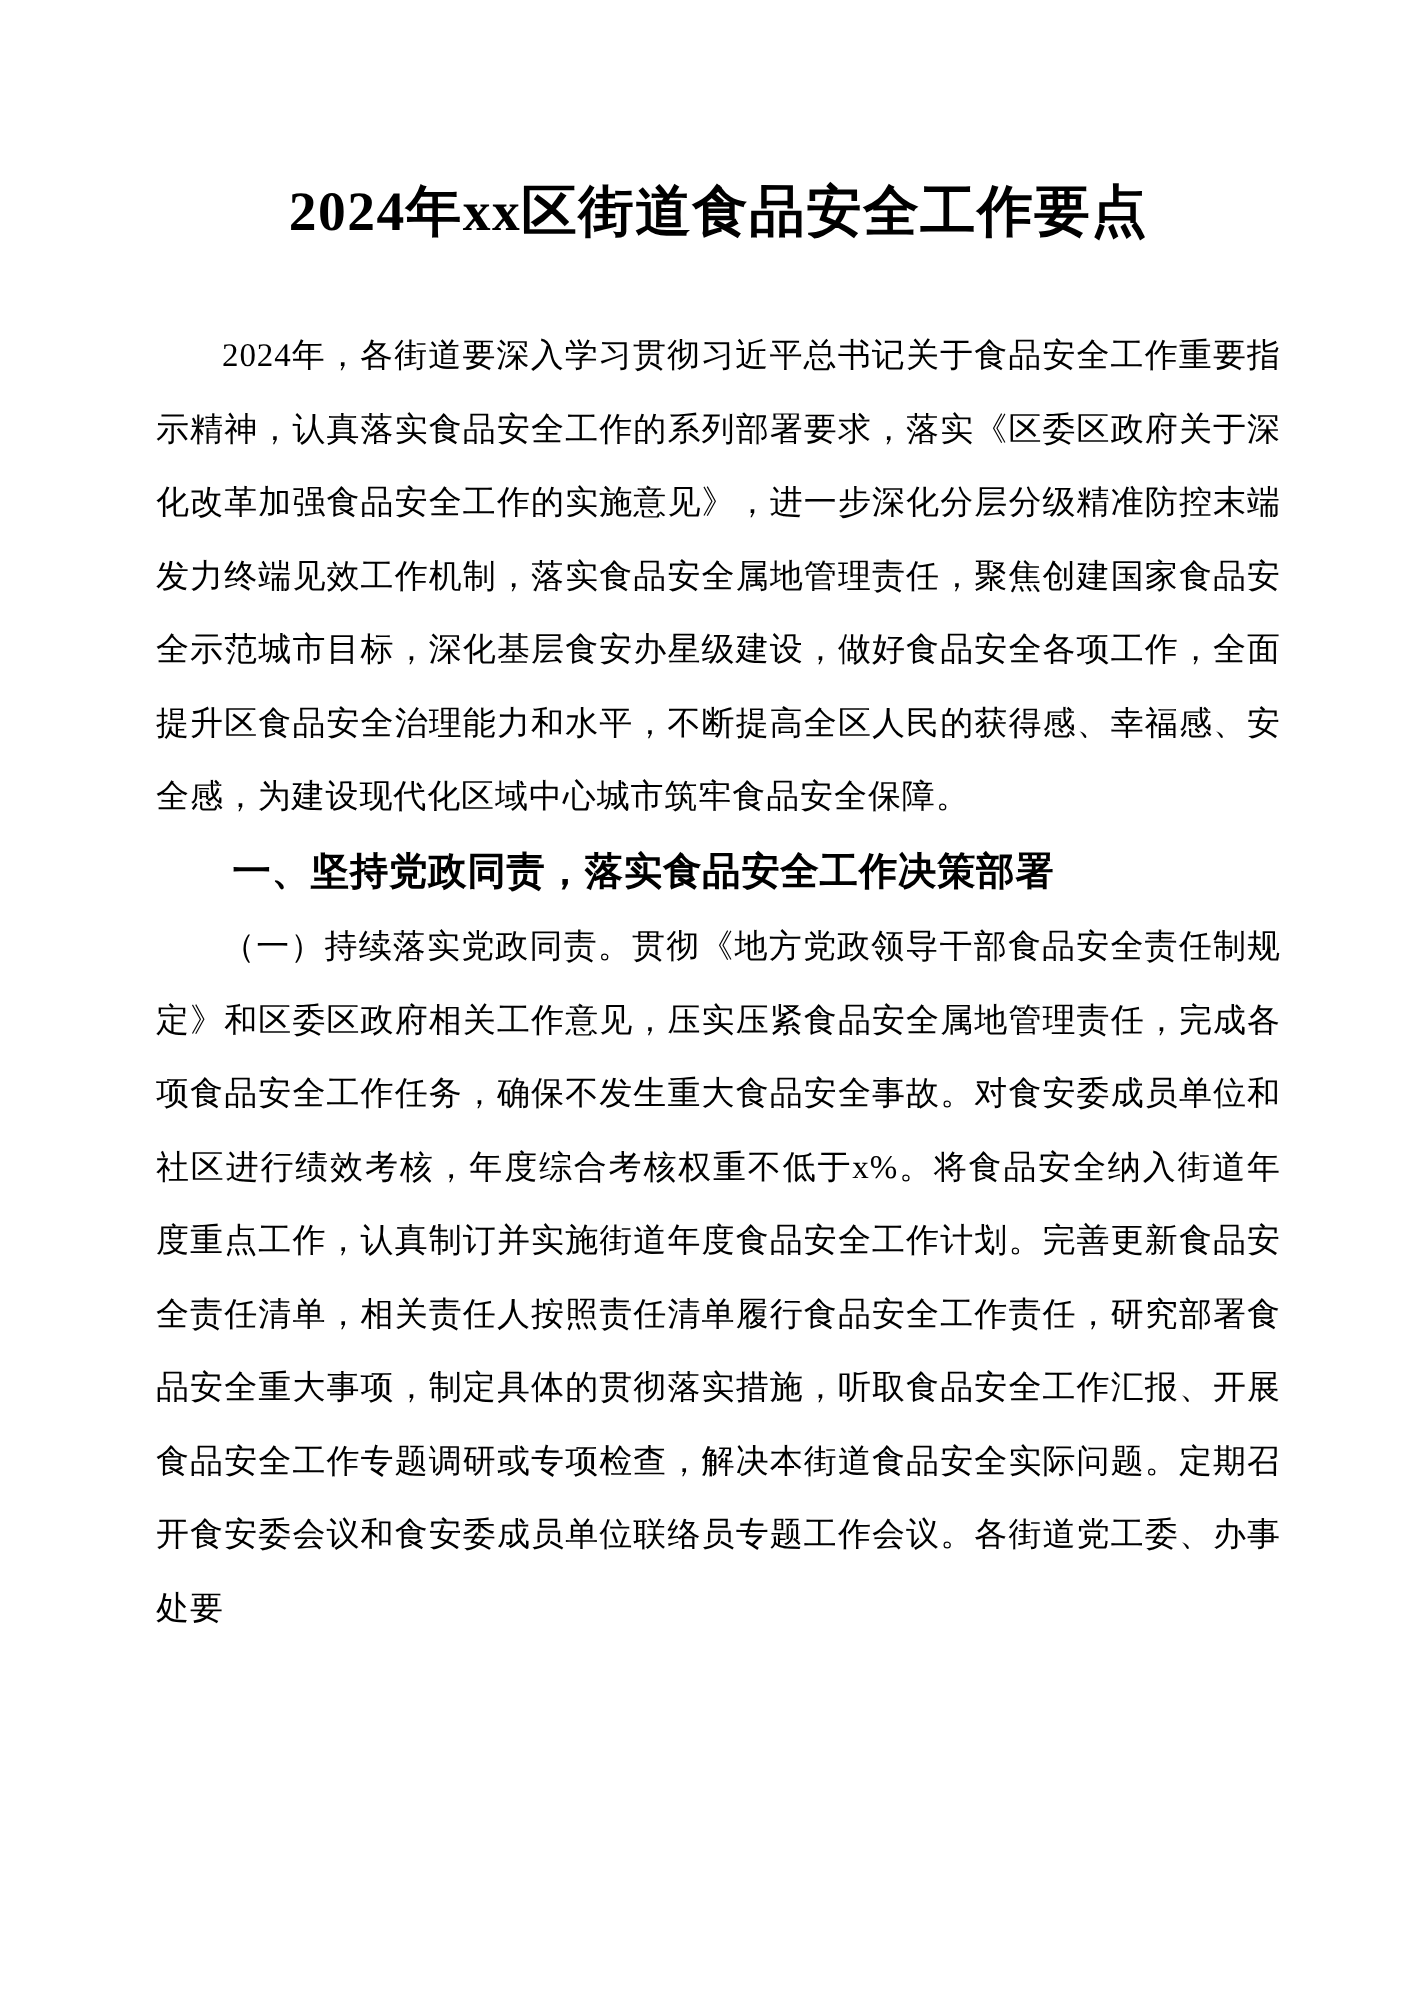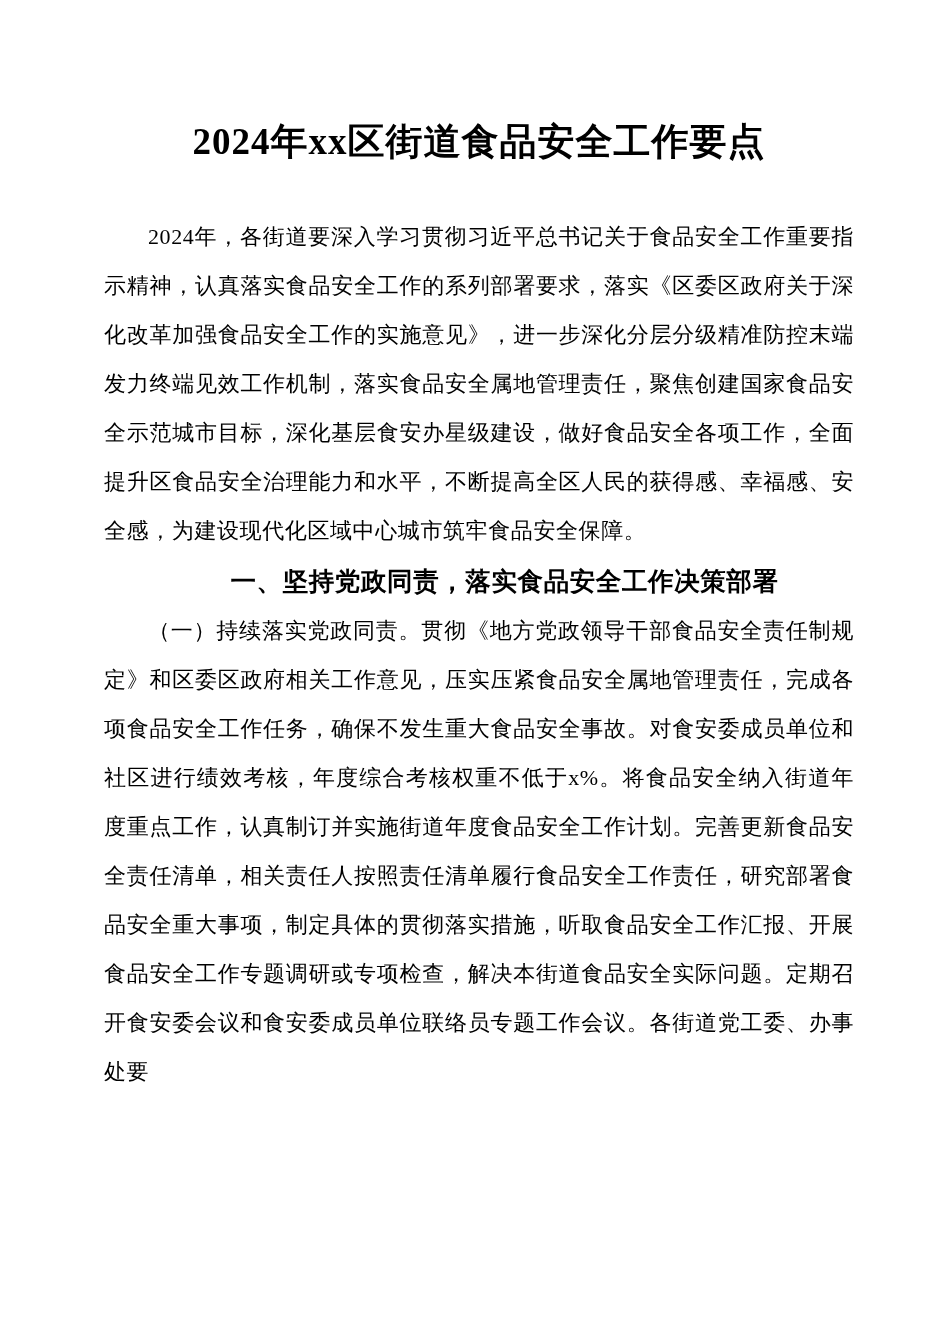--- a/index.html
+++ b/index.html
@@ -43,21 +43,20 @@
     font-family: "Liberation Serif", "DejaVu Serif", serif;
   }
   .section-heading {
     font-size: 25.5px;
     line-height: 49px;
     font-weight: bold;
     text-indent: 2em;
     margin: 2px 0 0 0;
     letter-spacing: 0.6px;
     font-family: "Liberation Sans", "DejaVu Sans", sans-serif;
-    text-align: center;
   }
   .body-block {
     margin-top: 4px;
   }
 </style>
 </head>
 <body>
 
 <div class="page">
   <h1 class="doc-title">2024年xx区街道食品安全工作要点</h1>

